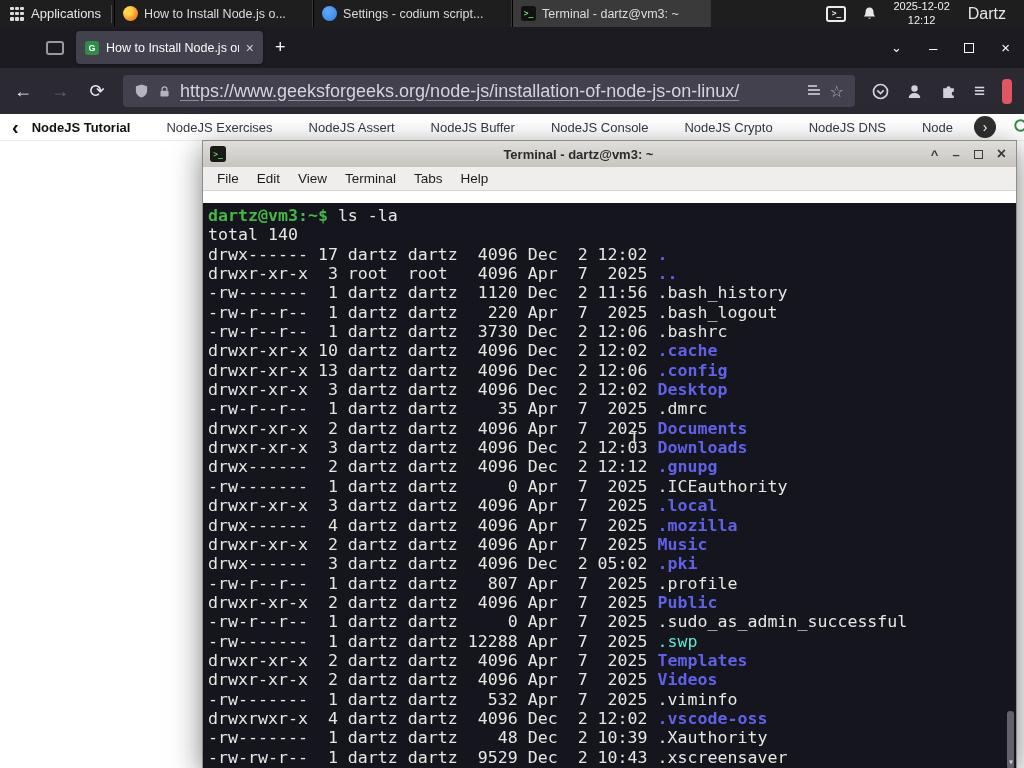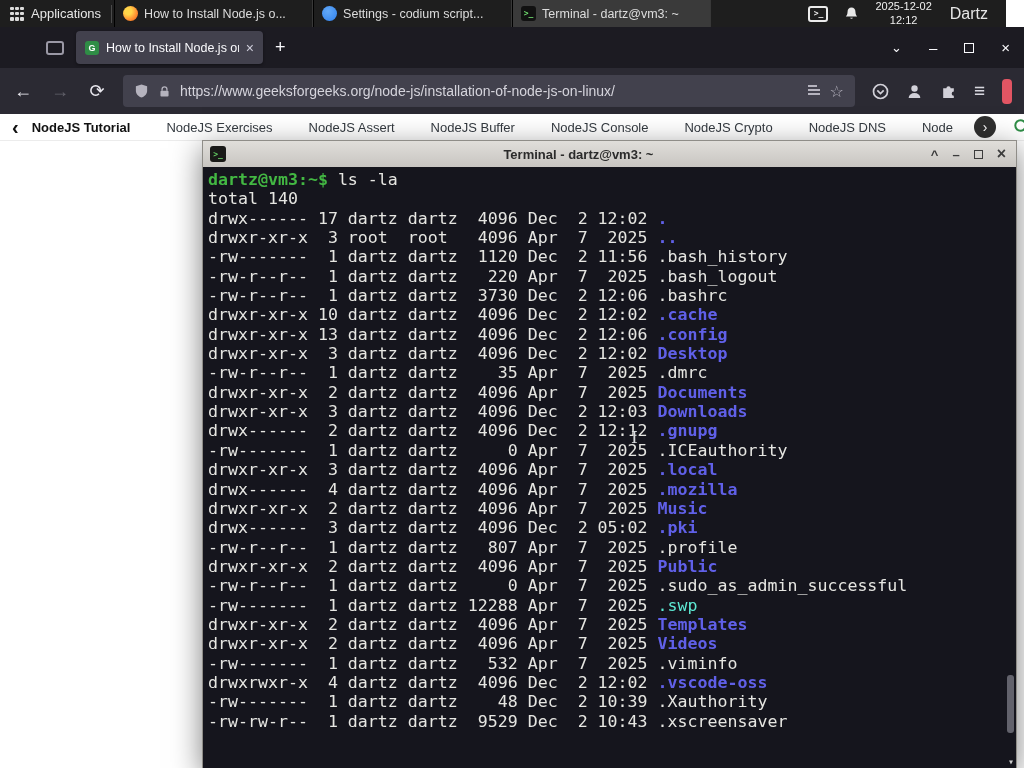--- a/index.html
+++ b/index.html
@@ -1,20 +1,20 @@
 <!DOCTYPE html>
 <html><head>
 <meta charset="utf-8">
 <style>
   * { margin:0; padding:0; box-sizing:border-box; }
   html,body { width:1024px; height:768px; }
   body { position:relative; overflow:hidden; background:#fff; font-family:"Liberation Sans",sans-serif; }
 
   
-  .panel { position:absolute; top:0; left:0; right:18px; height:27px; background:#1e1e1e; display:flex; align-items:center; color:#e6e6e6; font-size:13px; z-index:50; }
+  .panel { position:absolute; top:0; left:0; right:0; height:27px; background:#1e1e1e; display:flex; align-items:center; color:#e6e6e6; font-size:13px; z-index:50; }
   .apps { display:flex; align-items:center; gap:7px; padding:0 10px; height:100%; }
   .apps-grid { width:14px; height:14px; display:grid; grid-template-columns:repeat(3,1fr); gap:1.5px; }
   .apps-grid i { background:#dcdcdc; border-radius:1px; }
   .panel-sep { width:1px; height:18px; background:#4a4a4a; }
   .task-list { display:flex; height:100%; margin-left:2px; }
   .task { width:199px; display:flex; align-items:center; gap:6px; padding:0 8px; border-left:1px solid #000; border-right:1px solid #383838; font-size:12.5px; color:#dddddd; overflow:hidden; white-space:nowrap; }
   .task.active { background:#3a3a3a; }
   .ticon { width:15px; height:15px; border-radius:50%; flex:none; }
   .ticon.firefox { background:radial-gradient(circle at 35% 35%, #ffd54a 0 25%, #ff9133 60%, #e55b0c 100%); }
   .ticon.codium { background:radial-gradient(circle at 40% 35%, #63a9f7, #2f80ed); }
@@ -35,21 +35,21 @@
   .tab .close { color:#cfcedb; font-size:14px; line-height:1; }
   .newtab { font-size:18px; margin-left:12px; color:#fbfbfe; }
   .tab-right { margin-left:auto; display:flex; align-items:center; gap:27px; font-size:13px; color:#fbfbfe; padding-right:6px; }
   .winbox { width:10px; height:10px; border:1.5px solid #fbfbfe; display:inline-block; }
   .wbtn { font-size:15px; line-height:1; }
 
   .toolbar { height:46px; background:#2b2a33; display:flex; align-items:center; padding:0 12px; gap:15px; flex:none; }
   .navbtn { font-size:18px; color:#e9e8ef; width:22px; text-align:center; }
   .navbtn.disabled { color:#63626b; }
   .urlbar { flex:1; height:32px; background:#42414d; border-radius:4px; display:flex; align-items:center; padding:0 11px; gap:9px; }
-  .url-text { flex:1; font-size:14px; color:#d5d4dc; white-space:nowrap; overflow:hidden; text-decoration:underline; text-decoration-color:#8e8d98; text-underline-offset:3px; }
+  .url-text { flex:1; font-size:18px; color:#d5d4dc; white-space:nowrap; overflow:hidden; text-decoration:underline; text-decoration-color:#8e8d98; text-underline-offset:3px; }
   .ubar-ic { flex:none; display:flex; align-items:center; }
   .star { color:#b5b3be; font-size:16px; }
   .toolbar-icons { display:flex; align-items:center; gap:17px; margin-left:2px; }
   .hamburger { font-size:19px; color:#d8d7df; }
   .red-pill { width:10px; height:25px; border-radius:4px; background:#e25563; }
 
   .site-nav { height:27px; background:#fff; display:flex; align-items:center; gap:21px; padding:0 12px; font-size:13px; color:#343a40; border-bottom:1px solid #ececec; overflow:hidden; flex:none; }
   .nav-chev { font-size:20px; font-weight:bold; color:#111; margin-right:-8px; line-height:1; }
   .nav-item { white-space:nowrap; }
   .nav-item.active { font-weight:bold; color:#111; }
@@ -61,21 +61,21 @@
   
   .twin { position:absolute; left:202px; top:140px; width:815px; height:628px; z-index:40; display:flex; flex-direction:column; box-shadow:0 8px 28px rgba(0,0,0,.5); border:1px solid #8f8d88; border-bottom:none; }
   .ttitle { height:26px; background:linear-gradient(#e0deda,#c8c5c1); display:flex; align-items:center; gap:8px; padding:0 7px; font-size:13px; font-weight:bold; color:#2b2b2b; flex:none; }
   .ticon2 { width:16px; height:16px; border-radius:3px; background:#191917; color:#62ce62; font:bold 8px "DejaVu Sans Mono",monospace; display:flex; align-items:center; justify-content:center; flex:none; }
   .title-text { flex:1; text-align:center; }
   .tbtns { display:flex; align-items:center; gap:14px; color:#3c3c3c; font-size:13px; padding-right:3px; }
   .tbtns .sq { width:9px; height:9px; border:1.5px solid #3c3c3c; display:inline-block; }
   .tbtns .x { font-size:16px; line-height:1; }
   .tmenu { height:24px; background:#f0eeec; border-bottom:1px solid #d8d5d1; display:flex; align-items:center; padding:0 6px; gap:2px; font-size:13.5px; color:#1c1c1c; flex:none; }
   .menu-item { padding:1px 8px; }
-  .tscreen { flex:1; background:#15151d; padding:3px 2px 0 5px; font-family:"DejaVu Sans Mono",monospace; font-size:16.6px; line-height:19.35px; color:#e6e6e2; overflow:hidden; position:relative; }
+  .tscreen { flex:1; background:#15151d; padding:3px 2px 0 5px; font-family:"DejaVu Sans Mono",monospace; font-size:16.6px; line-height:19.35px; color:#e6e6e2; overflow:hidden; position:relative;margin-top:12px; }
   .tline { white-space:pre; }
   .prompt { color:#43b843; font-weight:bold; }
   .fname.dir { color:#6060e8; font-weight:bold; }
   .fname.dim { color:#5eead4; }
   .tthumb { position:absolute; right:2px; top:508px; width:7px; height:58px; background:#62626c; border-radius:3px; }
   .tarrow { position:absolute; right:2px; bottom:1px; color:#cfcfcf; font-size:10px; line-height:1; }
 
   .ibeam { position:absolute; left:631px; top:427px; z-index:60; font-family:"DejaVu Serif",serif; font-size:17px; color:#d8dade; text-shadow:0 0 1px #333; }
 
   svg { display:block; }
@@ -228,20 +228,28 @@
   <div class="ttitle">
     <span class="ticon2">&gt;_</span>
     <span class="title-text">Terminal - dartz@vm3: ~</span>
     <span class="tbtns">
       <span>^</span>
       <span>–</span>
       <span class="sq"></span>
       <span class="x">×</span>
     </span>
   </div>
+  <div class="tmenu" id="term-menubar">
+      <span class="menu-item">File</span>
+      <span class="menu-item">Edit</span>
+      <span class="menu-item">View</span>
+      <span class="menu-item">Terminal</span>
+      <span class="menu-item">Tabs</span>
+      <span class="menu-item">Help</span>
+    </div>
   <div class="tscreen">
     <div class="tline"><span class="prompt">dartz@vm3:~$</span><span> ls -la</span></div>
     <div class="tline">total 140</div>
     <div id="listing">
         <div class="tline"><span>drwx------ 17 dartz dartz  4096 Dec  2 12:02 </span><span class="fname dir">.</span></div>
         <div class="tline"><span>drwxr-xr-x  3 root  root   4096 Apr  7  2025 </span><span class="fname dir">..</span></div>
         <div class="tline"><span>-rw-------  1 dartz dartz  1120 Dec  2 11:56 </span><span class="fname file">.bash_history</span></div>
         <div class="tline"><span>-rw-r--r--  1 dartz dartz   220 Apr  7  2025 </span><span class="fname file">.bash_logout</span></div>
         <div class="tline"><span>-rw-r--r--  1 dartz dartz  3730 Dec  2 12:06 </span><span class="fname file">.bashrc</span></div>
         <div class="tline"><span>drwxr-xr-x 10 dartz dartz  4096 Dec  2 12:02 </span><span class="fname dir">.cache</span></div>

